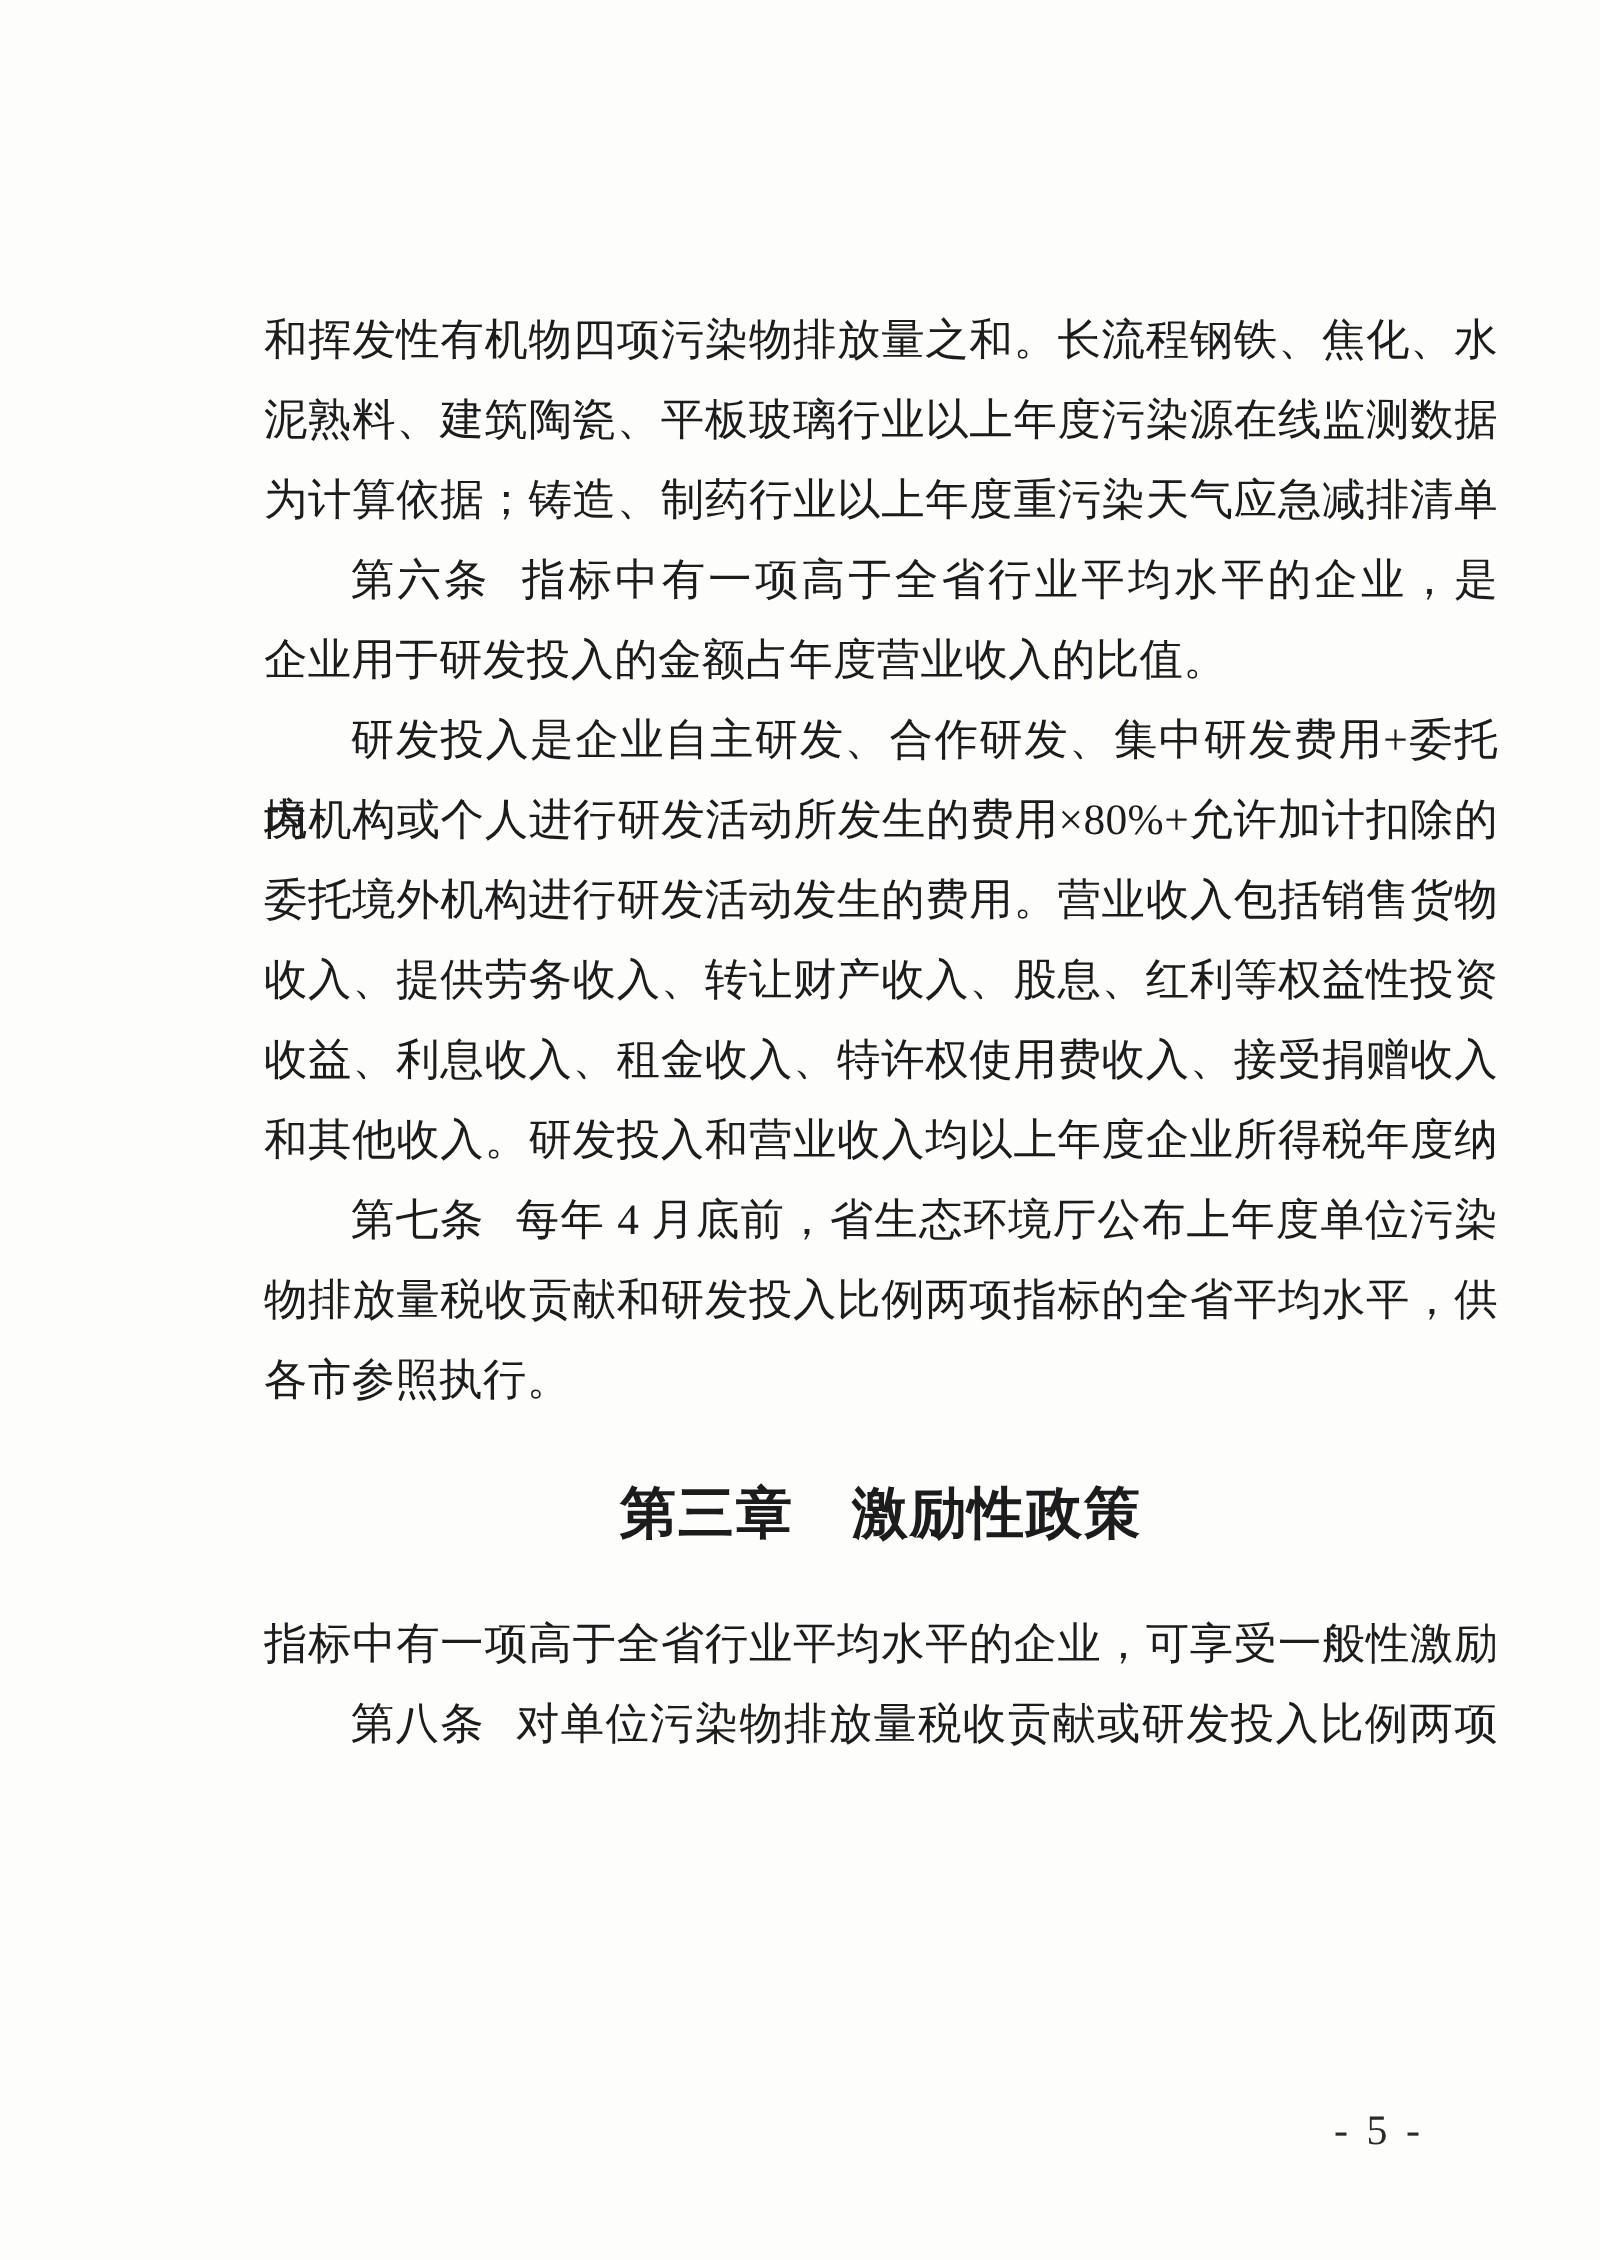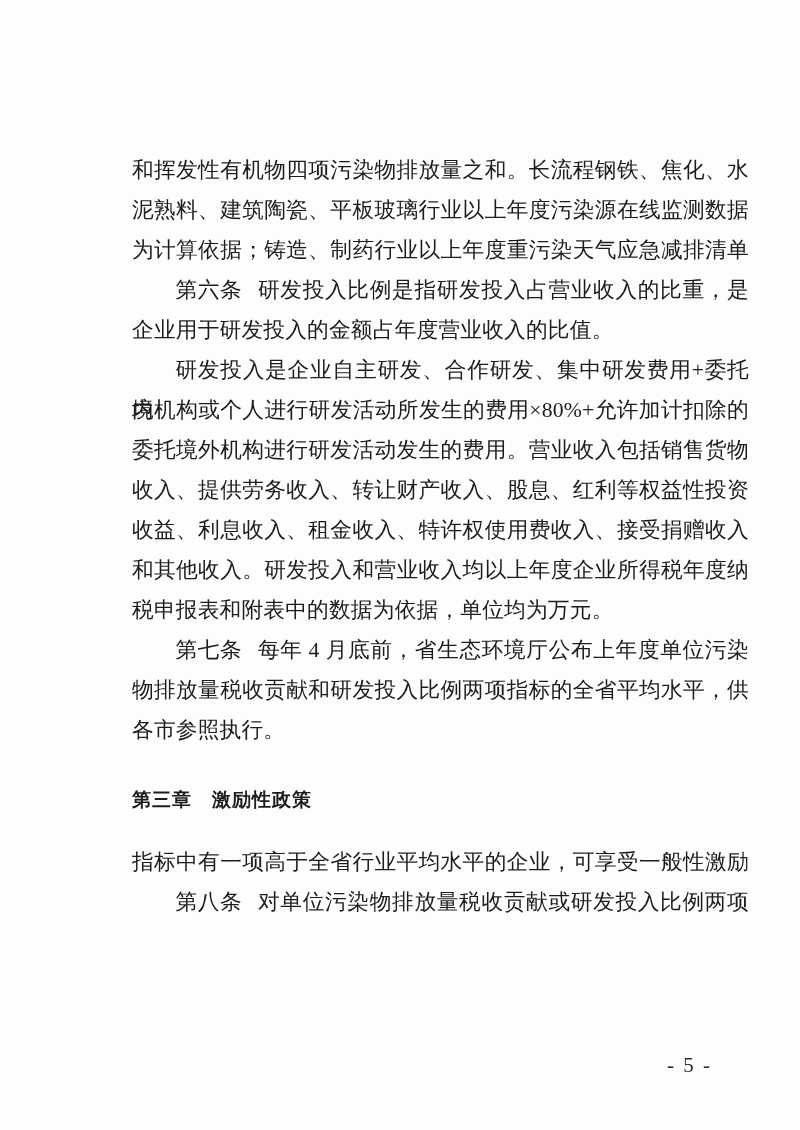--- a/index.html
+++ b/index.html
@@ -29,24 +29,25 @@
     letter-spacing: 0.2px;
   }
   .line.fill { text-align-last: justify; }
   .line.indent { text-indent: 2em; }
   .article-label {
     font-weight: 400;
     font-family: "Liberation Sans", "DejaVu Sans", sans-serif;
     margin-right: 0.72em;
   }
   .chapter-heading {
-    font-size: 19px;
+    font-size: 28px;
     line-height: 40px;
     font-weight: 700;
-    font-family: Liberation Sans, sans-serif;
+    font-family: Liberation Mono, monospace;
+    text-align: center;
     margin: 30px 0 22px 0;
     letter-spacing: 1px;
   }
   .page-number {
     position: absolute;
     top: 1050px;
     right: 88px;
     font-size: 21px;
     line-height: 30px;
     color: #2a2a2a;
@@ -58,31 +59,30 @@
 <body>
 
 <div class="page">
   <main class="content" id="doc-body">
       <div class="para">
         <div class="line fill">和挥发性有机物四项污染物排放量之和。长流程钢铁、焦化、水</div>
         <div class="line fill">泥熟料、建筑陶瓷、平板玻璃行业以上年度污染源在线监测数据</div>
         <div class="line fill">为计算依据；铸造、制药行业以上年度重污染天气应急减排清单</div>
       </div>
       <div class="para">
-        <div class="line fill indent"><span class="article-label">第六条</span><span>研发投入比例是指研发投入占营业收入的比重，是</span></div>
+        <div class="line fill indent"><span class="article-label">第六条</span><span>指标中有一项高于全省行业平均水平的企业，是</span></div>
         <div class="line">企业用于研发投入的金额占年度营业收入的比值。</div>
       </div>
       <div class="para">
         <div class="line fill indent">研发投入是企业自主研发、合作研发、集中研发费用+委托境</div>
         <div class="line fill">内机构或个人进行研发活动所发生的费用×80%+允许加计扣除的</div>
         <div class="line fill">委托境外机构进行研发活动发生的费用。营业收入包括销售货物</div>
         <div class="line fill">收入、提供劳务收入、转让财产收入、股息、红利等权益性投资</div>
         <div class="line fill">收益、利息收入、租金收入、特许权使用费收入、接受捐赠收入</div>
         <div class="line fill">和其他收入。研发投入和营业收入均以上年度企业所得税年度纳</div>
-        <div class="line">税申报表和附表中的数据为依据，单位均为万元。</div>
       </div>
       <div class="para">
         <div class="line fill indent"><span class="article-label">第七条</span><span>每年 4 月底前，省生态环境厅公布上年度单位污染</span></div>
         <div class="line fill">物排放量税收贡献和研发投入比例两项指标的全省平均水平，供</div>
         <div class="line">各市参照执行。</div>
       </div>
       <div class="chapter-heading">第三章　激励性政策</div>
       <div class="para">
         <div class="line fill">指标中有一项高于全省行业平均水平的企业，可享受一般性激励</div>
         <div class="line fill indent"><span class="article-label">第八条</span><span>对单位污染物排放量税收贡献或研发投入比例两项</span></div>

